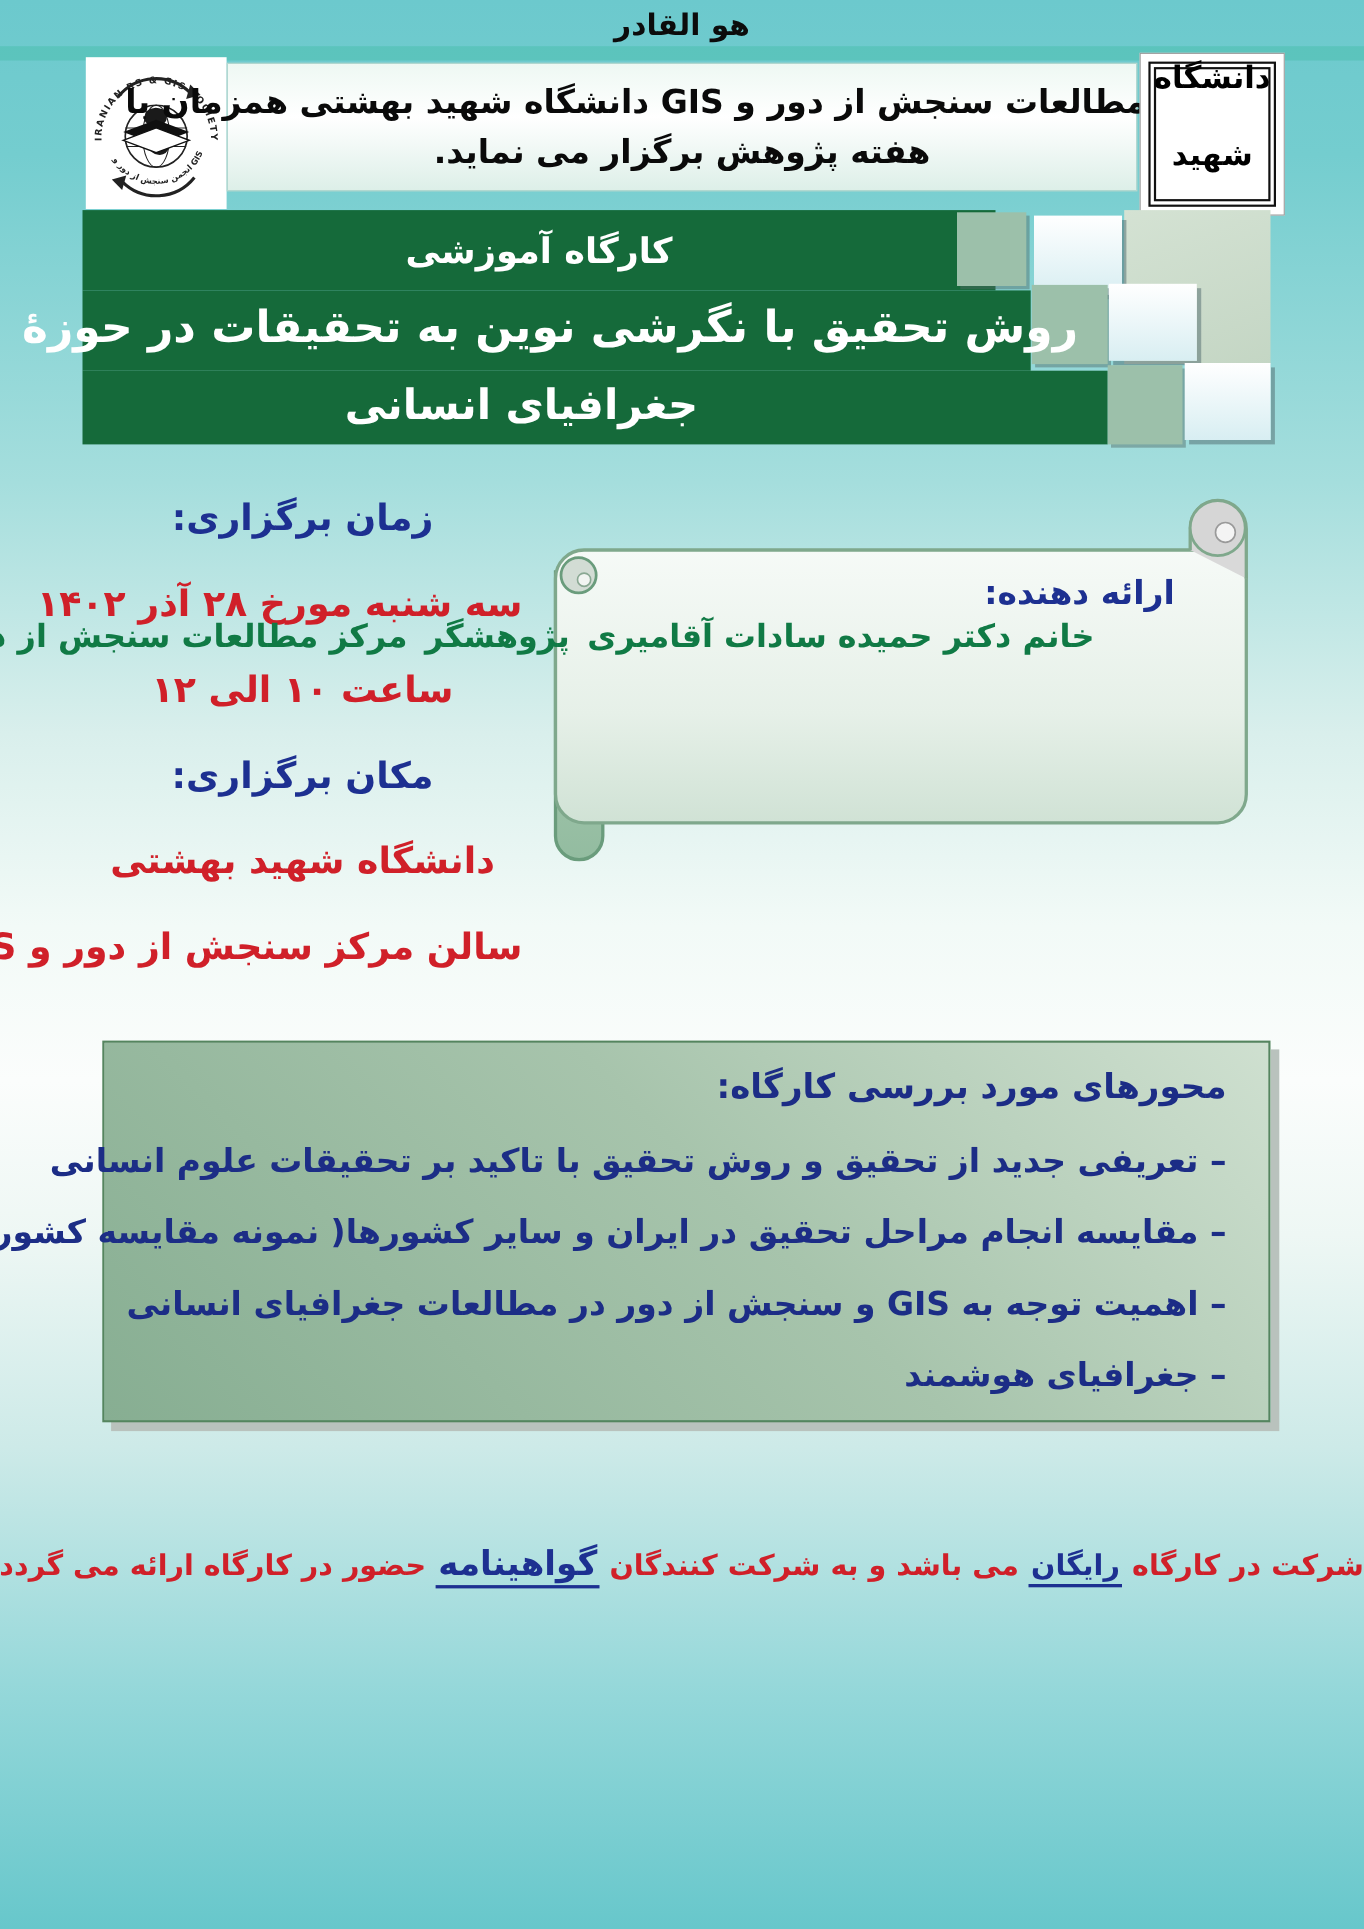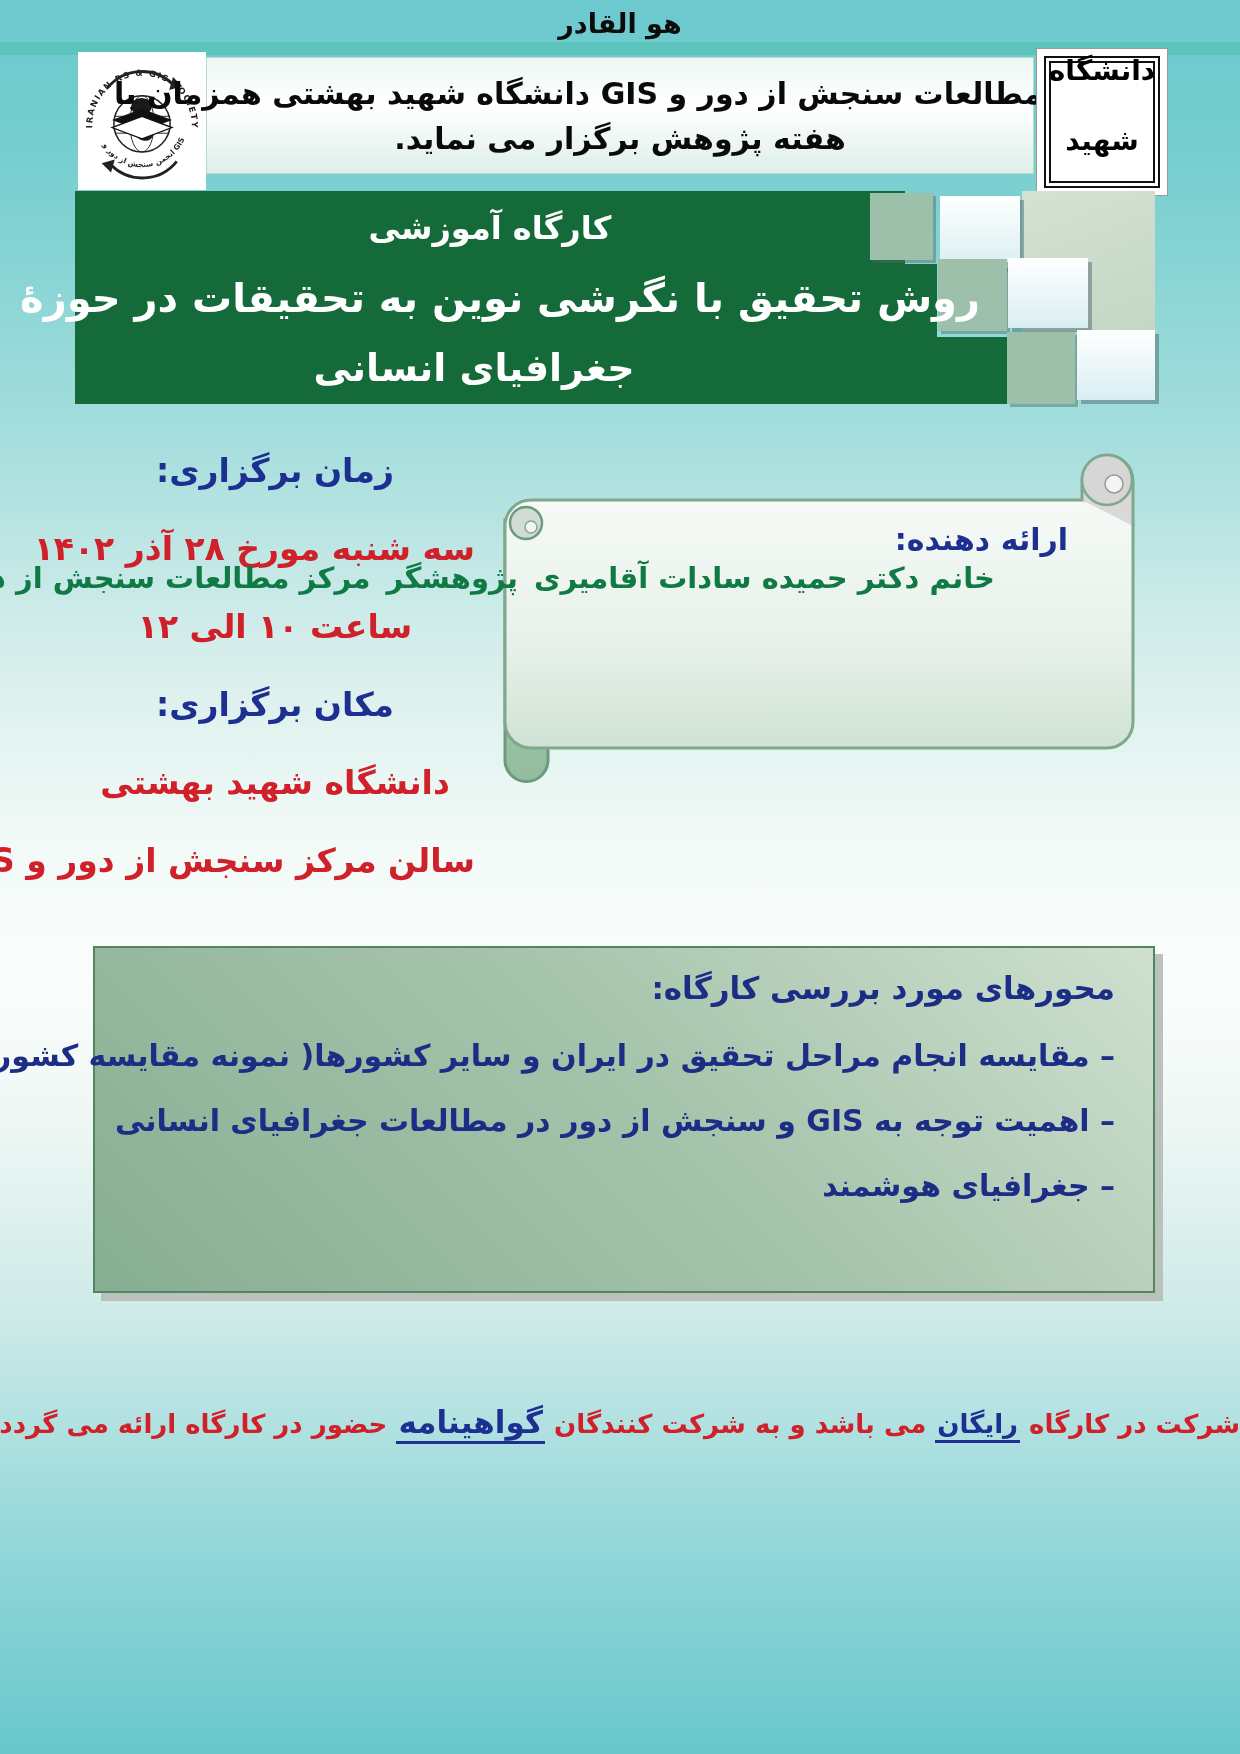--- a/index.html
+++ b/index.html
@@ -186,20 +186,21 @@
   <div class="abs presenter-label rtl">ارائه دهنده:</div>
   <div class="abs presenter-stack rtl">
     <div class="presenter-line">خانم دکتر حمیده سادات آقامیری</div>
     <div class="presenter-line">پژوهشگر</div>
     <div class="presenter-line">مرکز مطالعات سنجش از دور و GIS</div>
   </div>
 
   <div class="abs topics-box rtl">
     <div class="topics-title">محورهای مورد بررسی کارگاه:</div>
     <div class="topics-list">
+      <div class="topic-item">– تعریفی جدید از تحقیق و روش تحقیق با تاکید بر تحقیقات علوم انسانی</div>
       <div class="topic-item">– مقایسه انجام مراحل تحقیق در ایران و سایر کشورها( نمونه مقایسه کشور آلمان)</div>
       <div class="topic-item">– اهمیت توجه به GIS و سنجش از دور در مطالعات جغرافیای انسانی</div>
       <div class="topic-item">– جغرافیای هوشمند</div>
     </div>
   </div>
 
   <div class="abs footer-line rtl">
     <span class="seg-red">شرکت در کارگاه </span><span class="seg-navy">رایگان</span><span class="seg-red"> می باشد و  به شرکت کنندگان </span><span class="seg-navy big">گواهینامه</span><span class="seg-red"> حضور در کارگاه ارائه می گردد.</span>
   </div>
 

